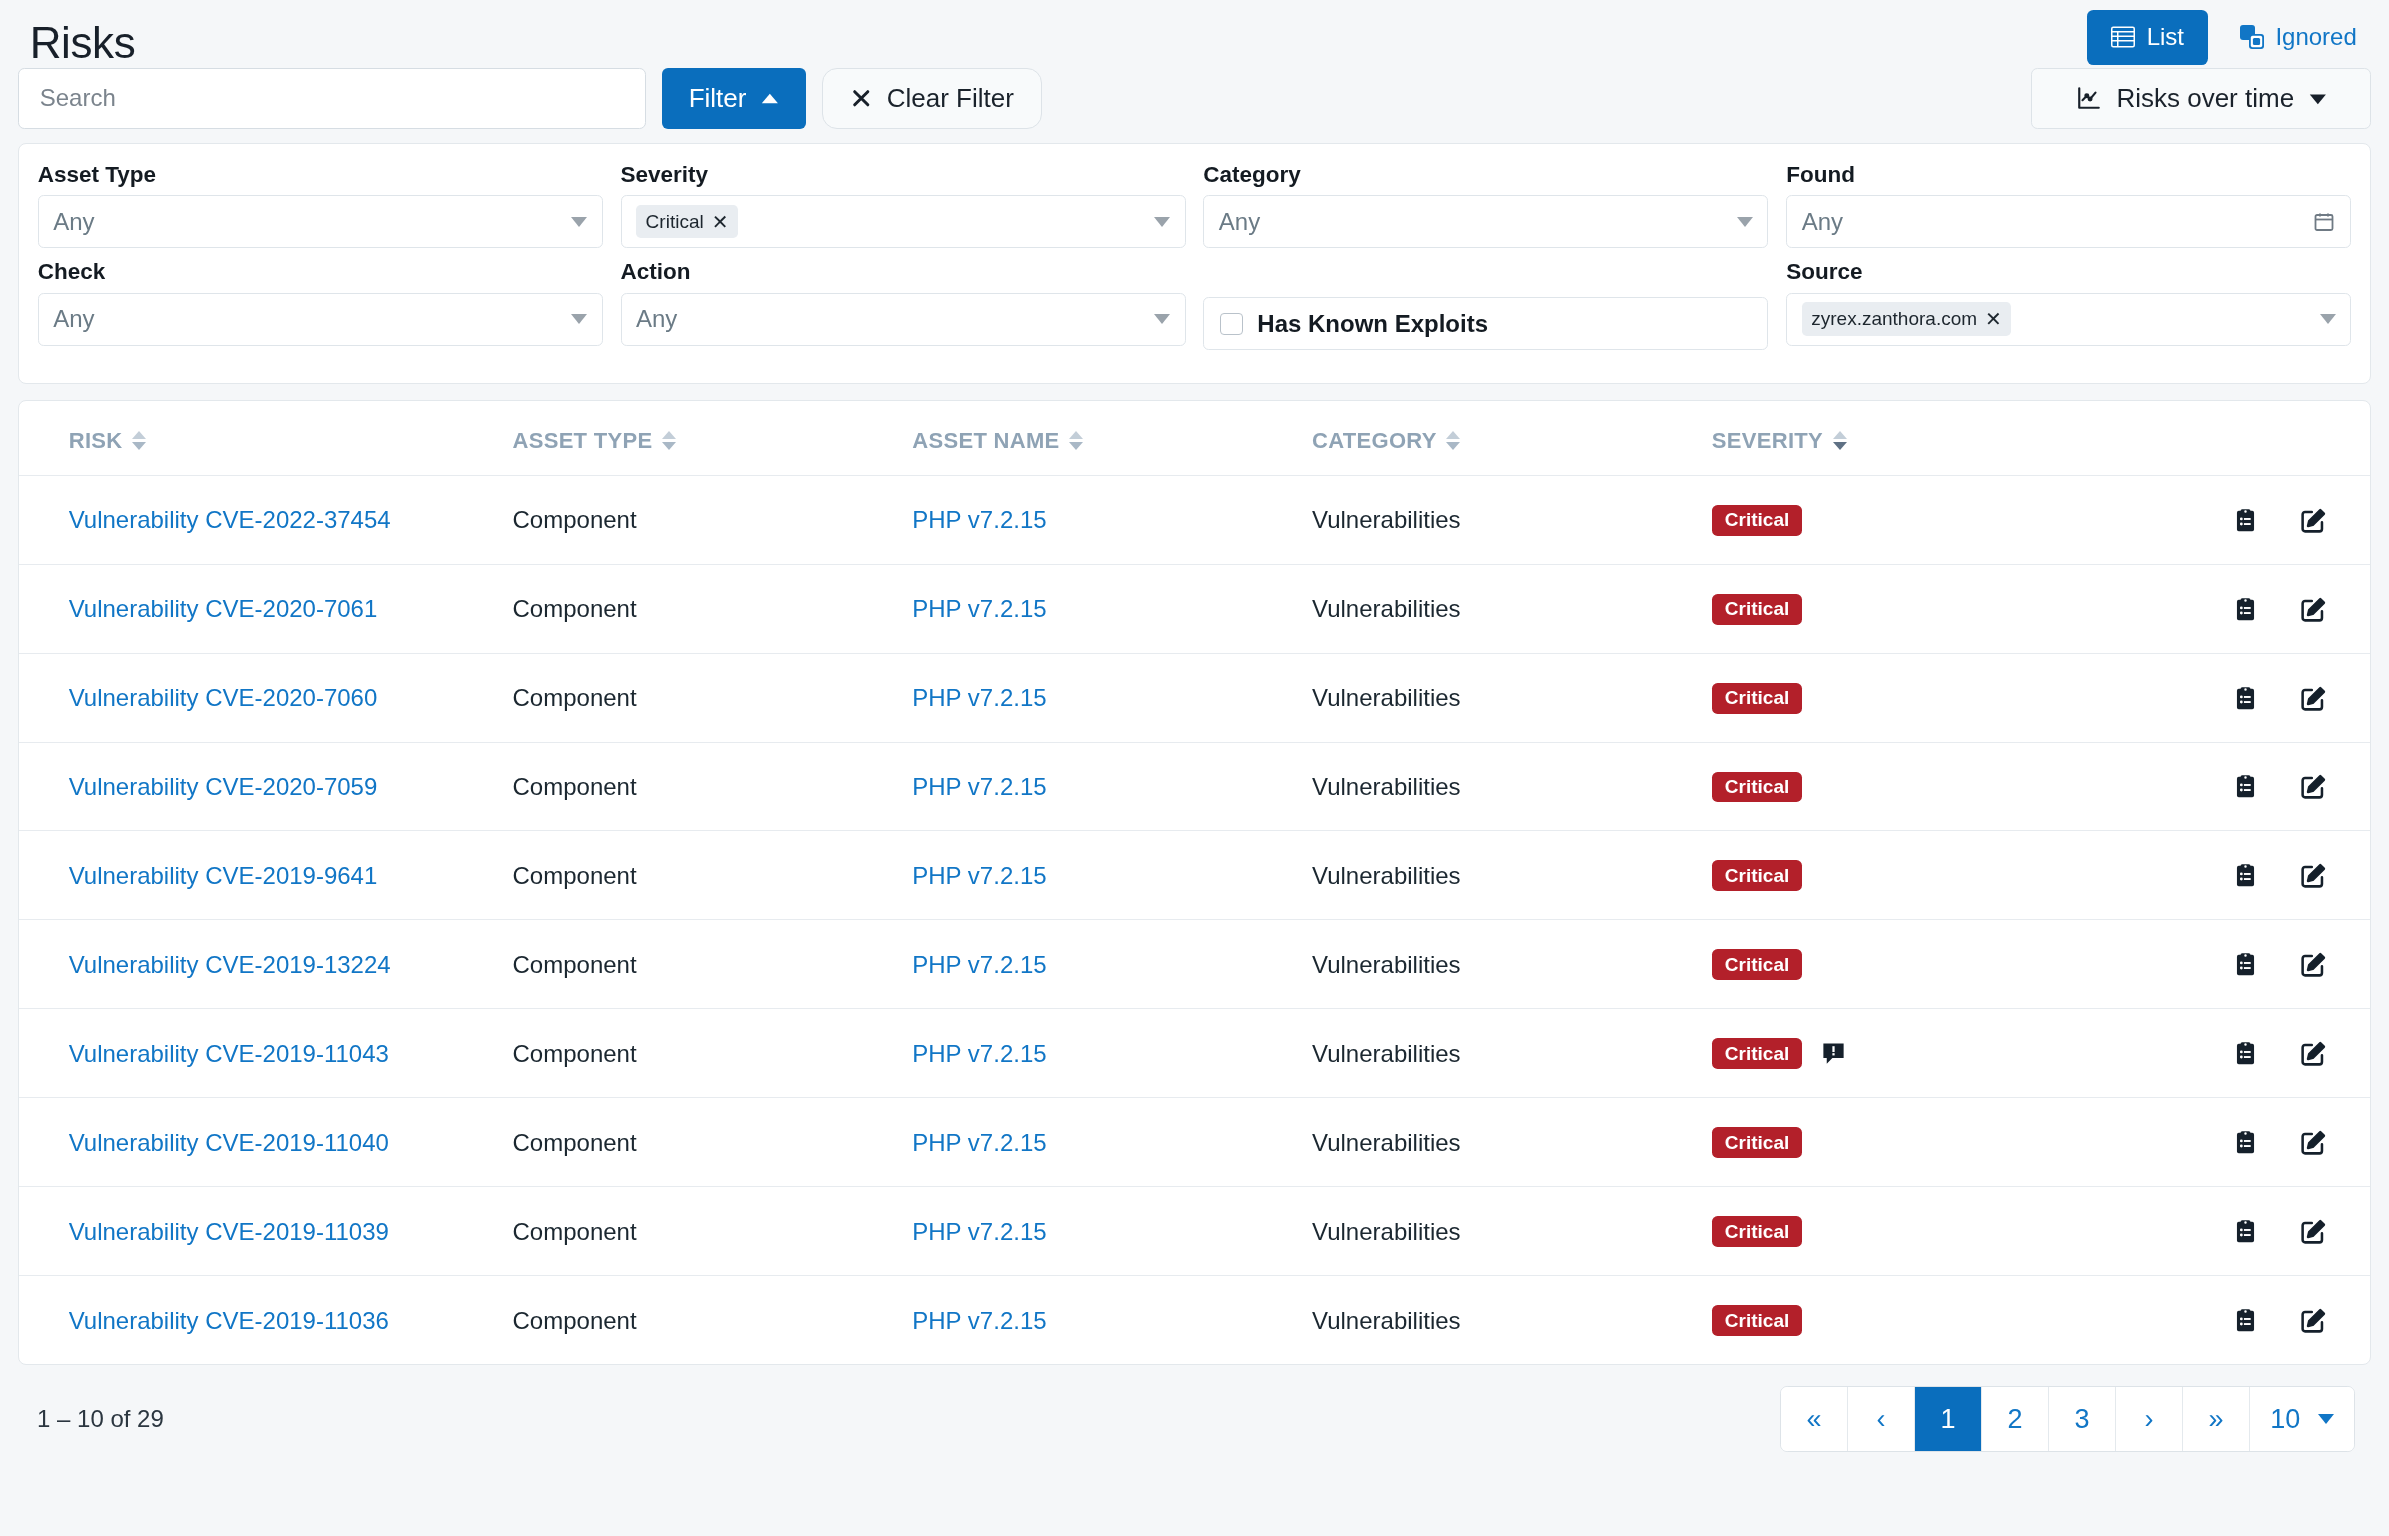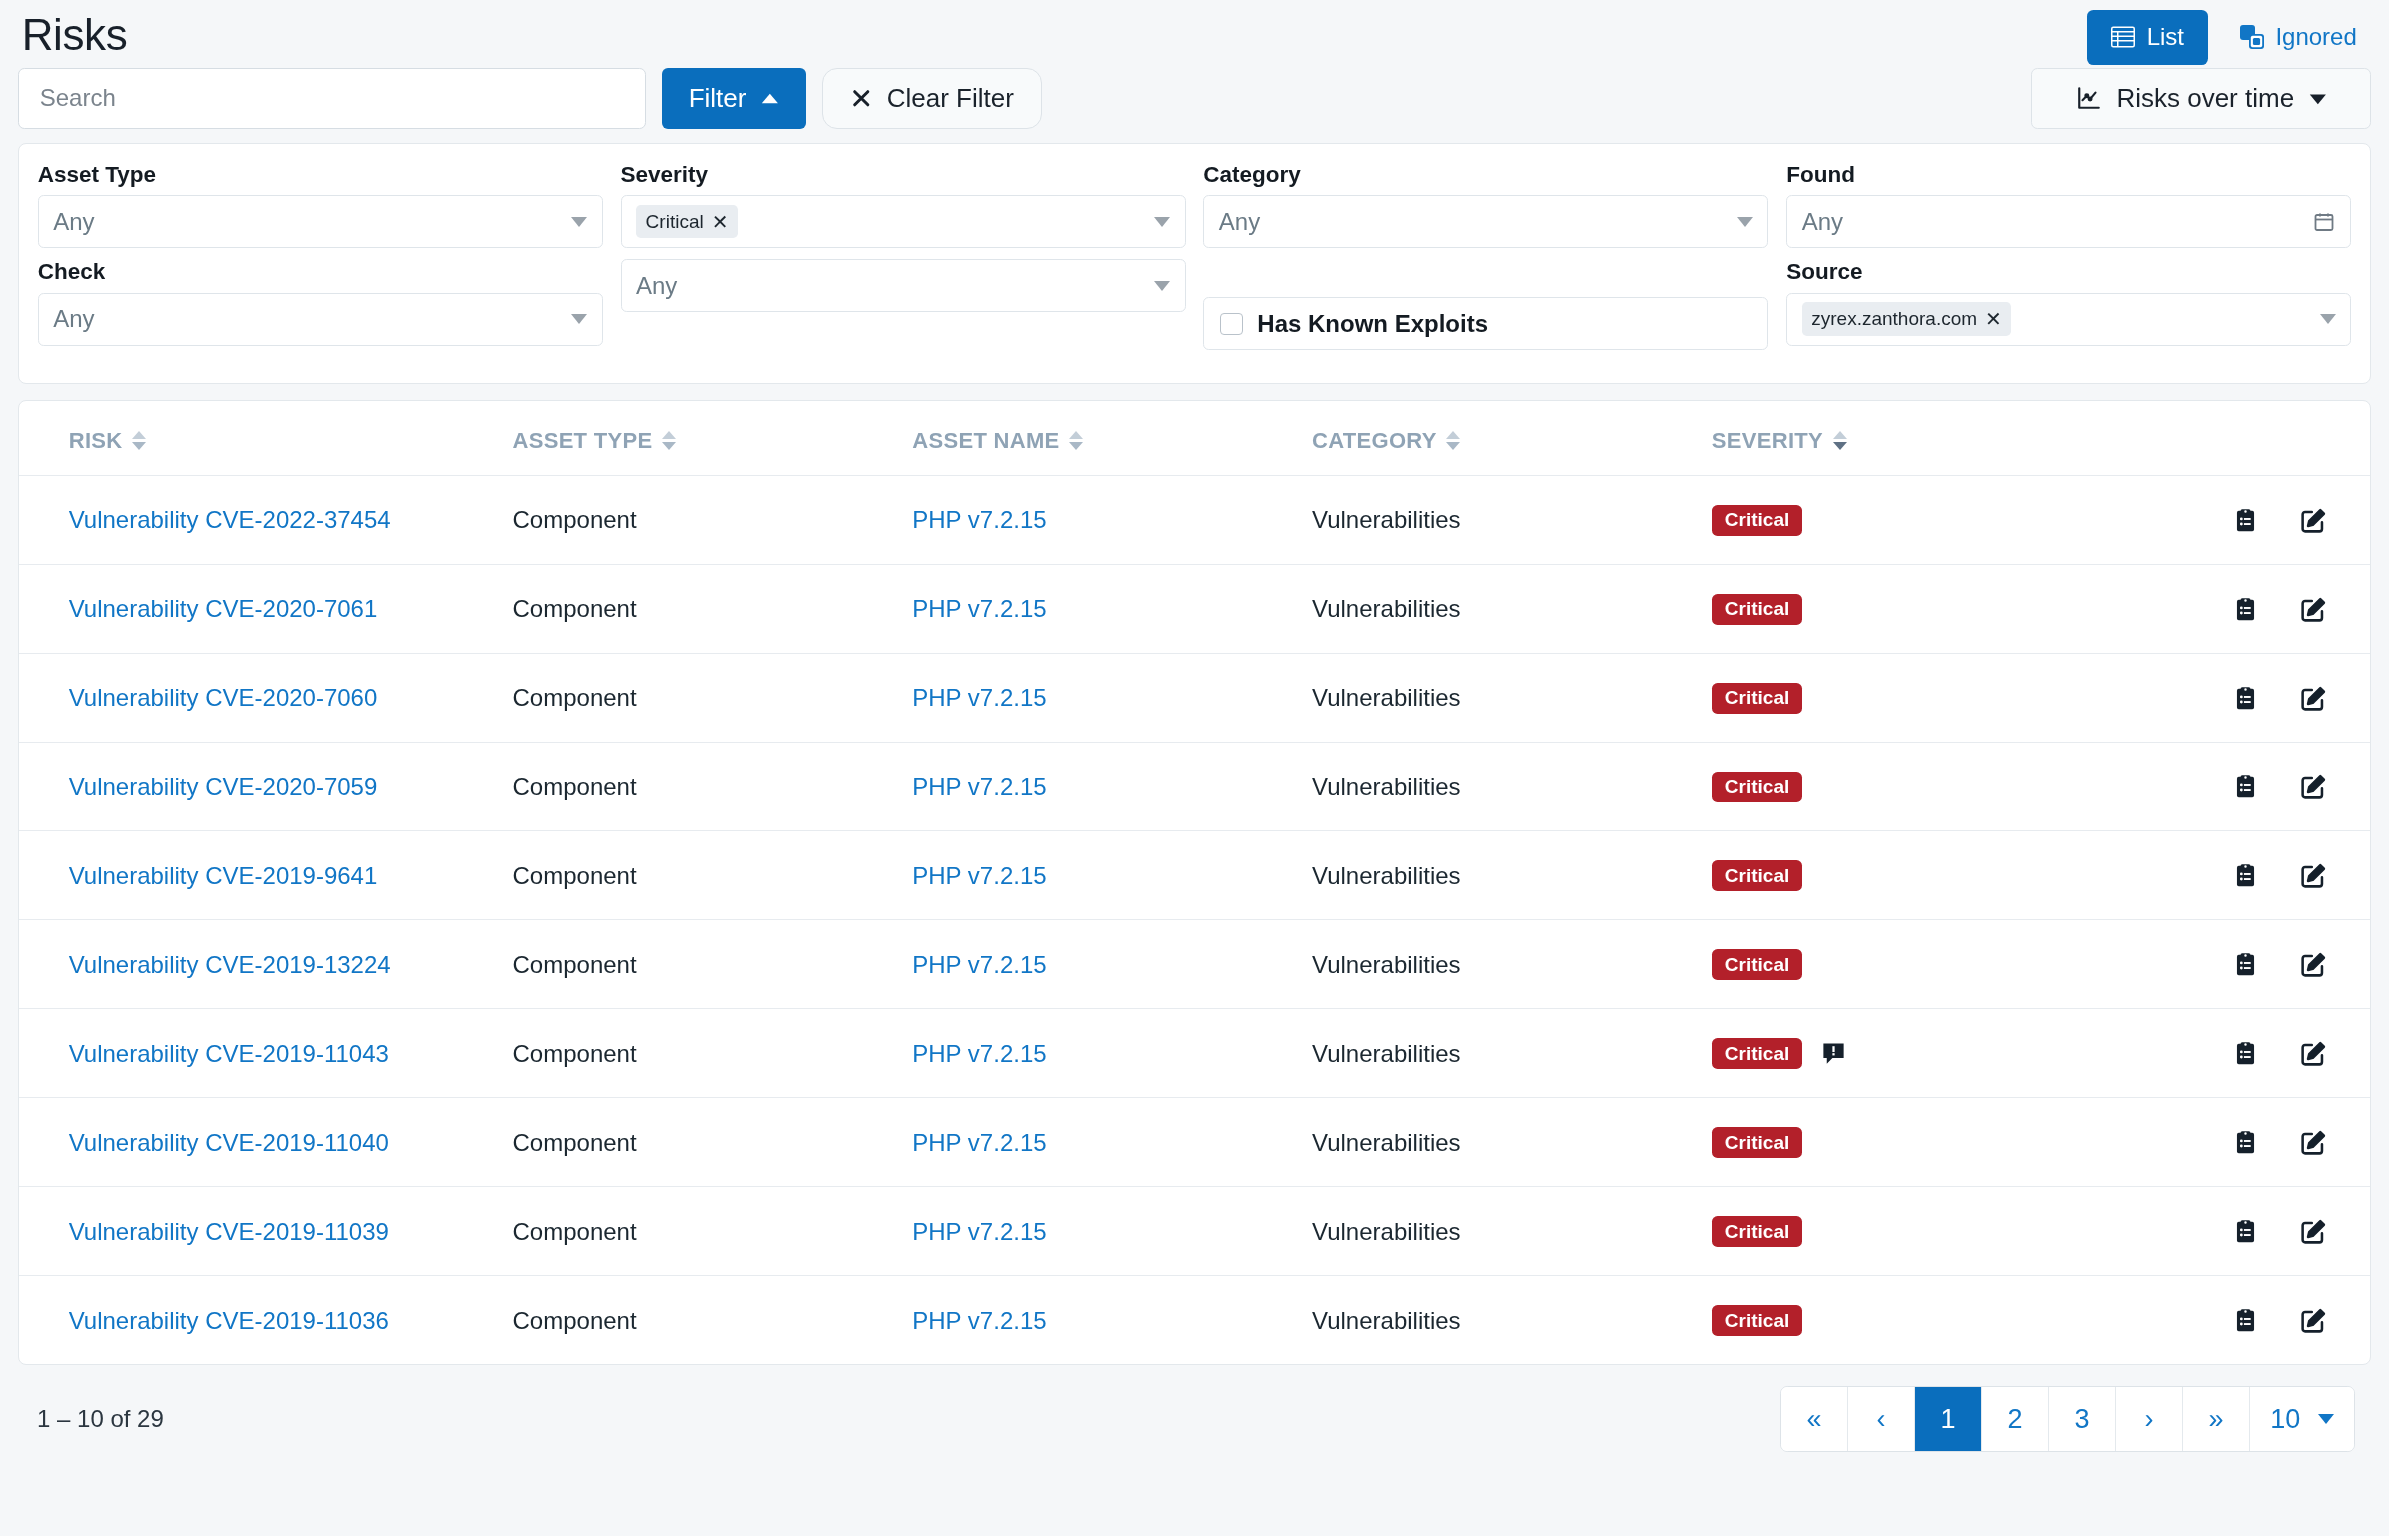--- a/index.html
+++ b/index.html
@@ -13,21 +13,21 @@
   .page { width: 2389px; height: 1537px; position: relative; }
 
   
   .topbar {
     display: flex; align-items: flex-start; justify-content: space-between;
     padding: 6.4px 17.7px 0 17.7px;
     height: 63px;
   }
   .page-title {
     font-size: 44px; font-weight: 400; color: #18202a;
-    letter-spacing: -0.4px; line-height: 1.05; margin: 4px; padding-top: 1.6px;
+    letter-spacing: -0.4px; line-height: 1.05; margin: 12px; padding-top: 1.6px;
   }
   .view-toggle { display: flex; align-items: flex-start; gap: 17.7px; padding-top: 3.2px; }
   .btn-list {
     background: #0a6ebd; color: #fff; border: none; border-radius: 6.4px;
     height: 55px; padding: 0 24px; display: flex; align-items: center; gap: 11.2px;
     font-size: 24px; cursor: pointer;
   }
   .btn-ignored {
     background: transparent; color: #1176c6; border: none;
     height: 55px; padding: 0 14.5px; display: flex; align-items: center; gap: 11.2px;
@@ -268,20 +268,21 @@
 
       <div class="field">
         <span class="field-label">Check</span>
         <div class="select-box placeholder">
           <span>Any</span>
           <span class="caret"></span>
         </div>
       </div>
 
       <div class="field">
+        <span class="field-label">Action</span>
         <div class="select-box placeholder">
           <span>Any</span>
           <span class="caret"></span>
         </div>
       </div>
 
       <div class="field">
         <div class="check-box-field">
           <span class="cbx"></span>
           <span class="cb-label">Has Known Exploits</span>

